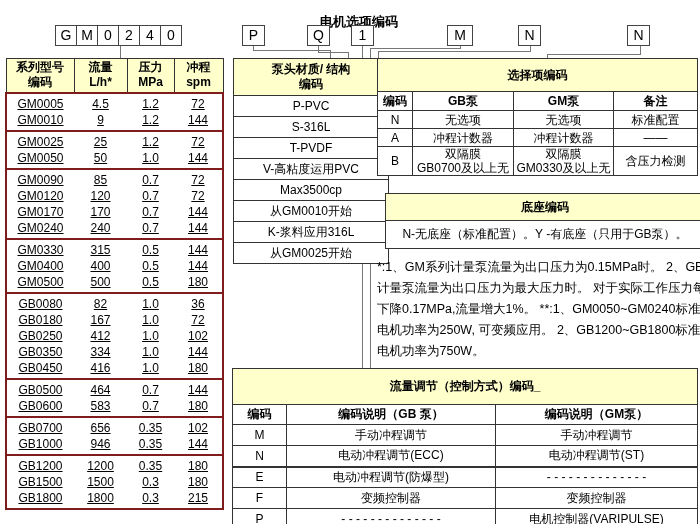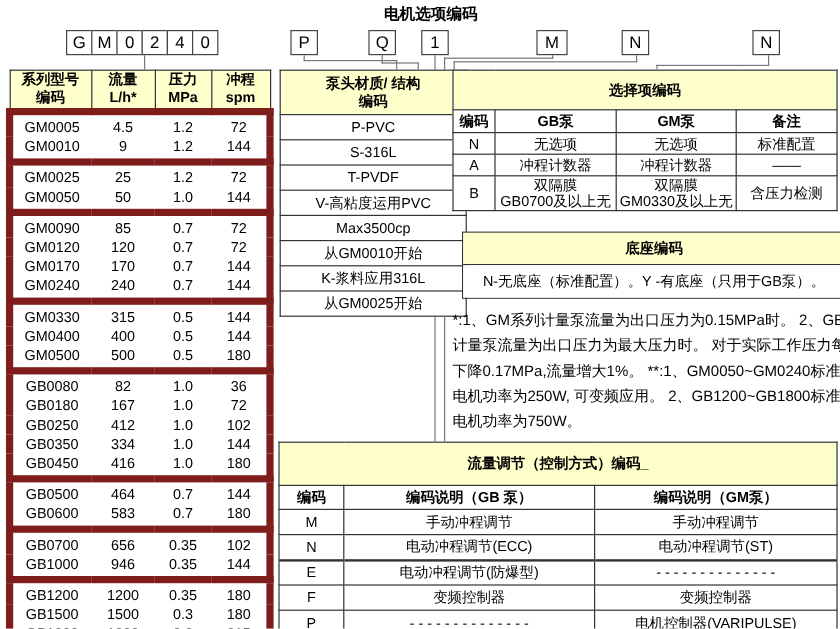--- a/index.html
+++ b/index.html
@@ -3,21 +3,21 @@
 <meta charset="utf-8">
 <style>
   * { margin:0; padding:0; box-sizing:border-box; }
   html,body { background:#fff; }
   #page {
     position:relative; width:700px; height:524px; background:#fff;
     font-family:"Liberation Sans","DejaVu Sans",sans-serif; color:#000;
     overflow:hidden;
   }
   .ttl {
-    position:absolute; left:320px; top:3px; width:85px;
+    position:absolute; left:320px; top:13px; width:85px;
     font-size:13px; font-weight:bold; white-space:nowrap;
   }
   
   .cbx {
     position:absolute; top:25px; height:21px; width:23px;
     border:1px solid #444; background:#fff; text-align:center;
     font-size:14px; line-height:19px;
   }
   .cbx-row { position:absolute; left:55px; top:25px; display:flex; }
   .cbx-row span {
@@ -30,21 +30,21 @@
   
   table.t { position:absolute; border-collapse:collapse; table-layout:fixed; background:#fff; }
   table.t th, table.t td {
     border:1px solid #333; text-align:center; vertical-align:middle;
     font-size:12px; padding:0 1px; overflow:hidden;
   }
   table.t th { background:#FFFFCC; font-weight:bold; white-space:pre-line; line-height:15px; }
   
   .left { left:5px; top:58px; width:217px; }
   .left thead th { height:34px; }
-  .left tbody { border:6px solid #7f1d1d; }
+  .left tbody { border:2px solid #7f1d1d;text-decoration:underline; }
   .left tbody td { border:none; height:16px; line-height:16px; }
   .left tbody tr:first-child td { padding-top:2px; }
   .left tbody tr:last-child td { padding-bottom:2px; }
   .left col.c1{width:68px} .left col.c2{width:53px} .left col.c3{width:47px} .left col.c4{width:49px}
   .left tbody.split { border-top-width:2px; }
   
   .ph { left:233px; top:58px; width:156px; }
   .ph thead th { height:37px; }
   .ph tbody td { height:21px; }
   

